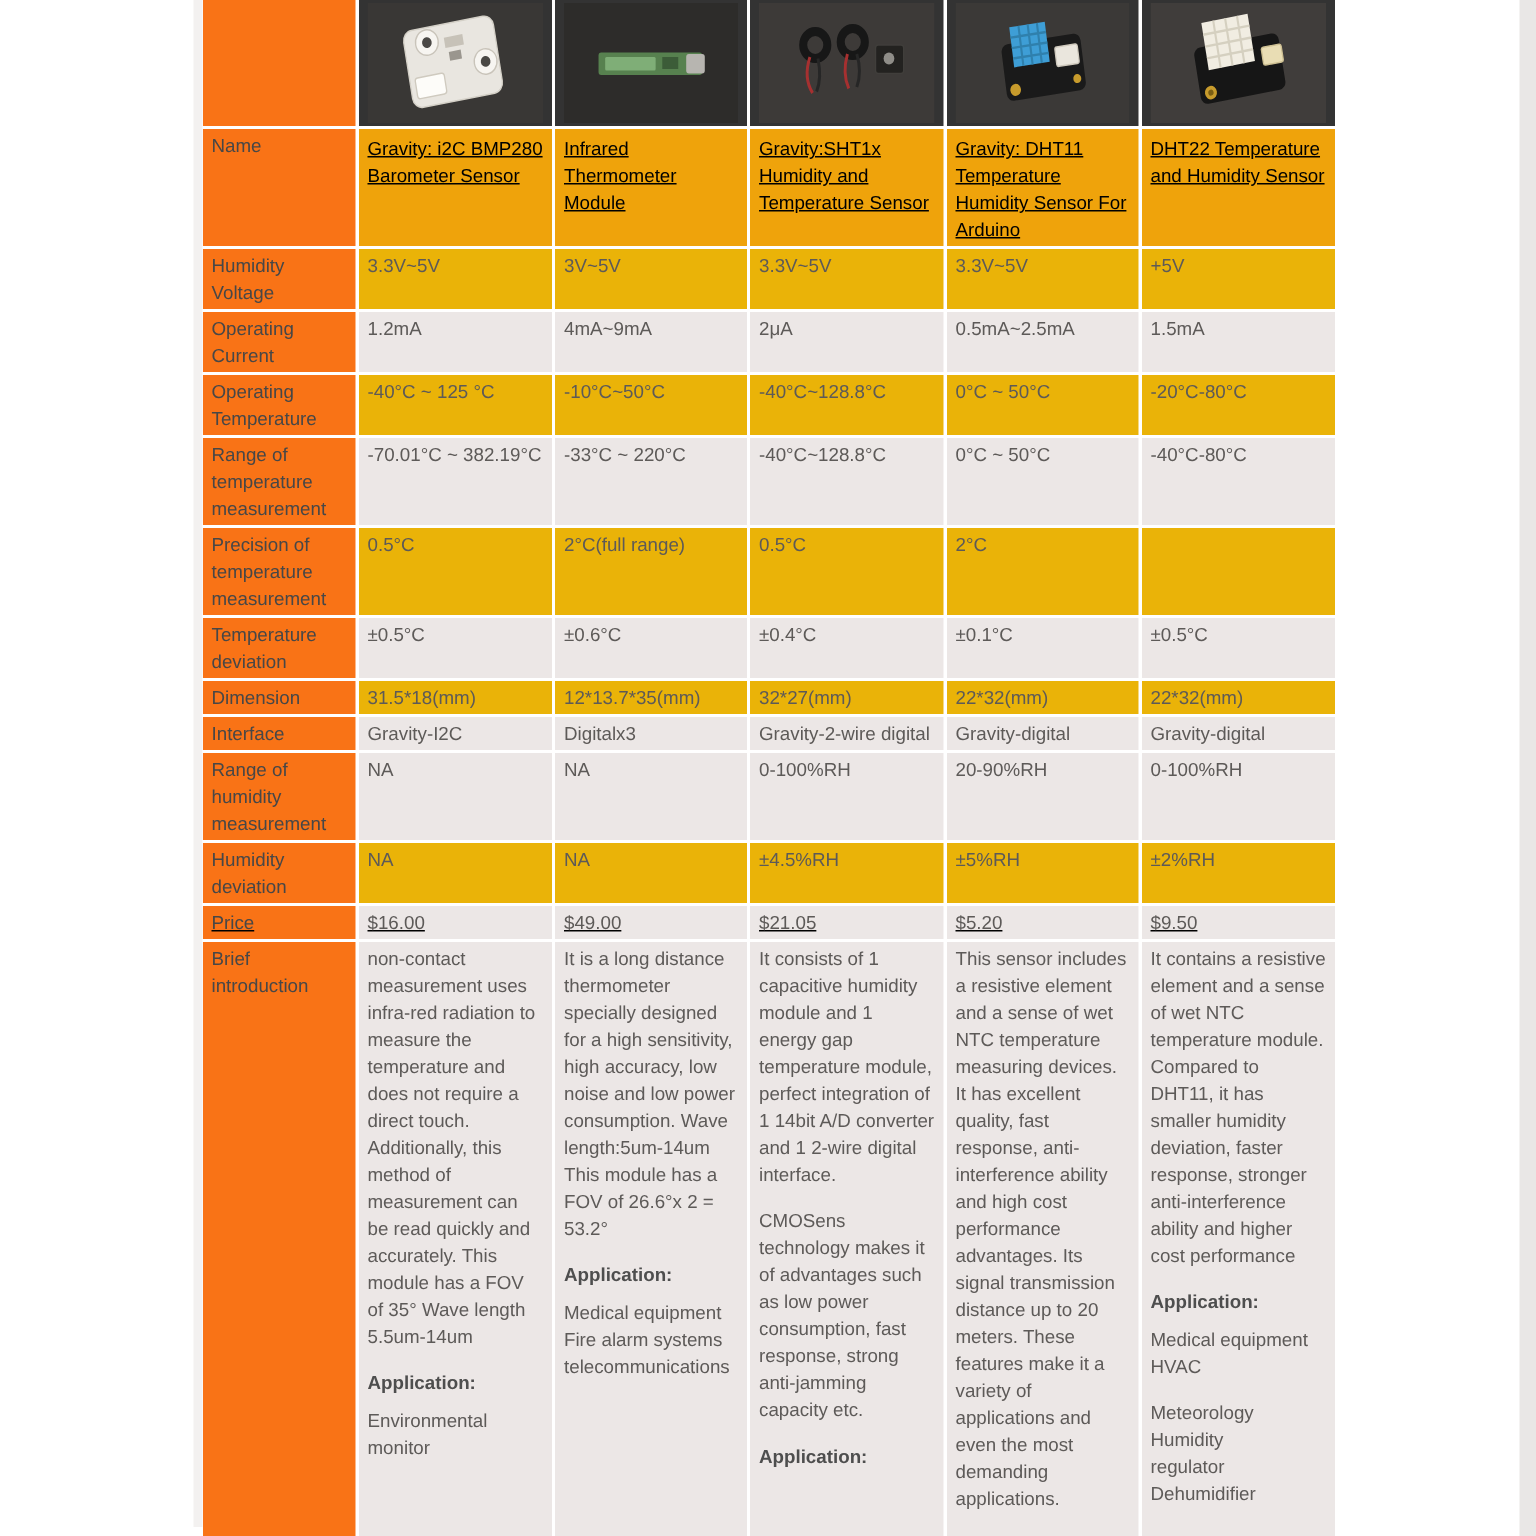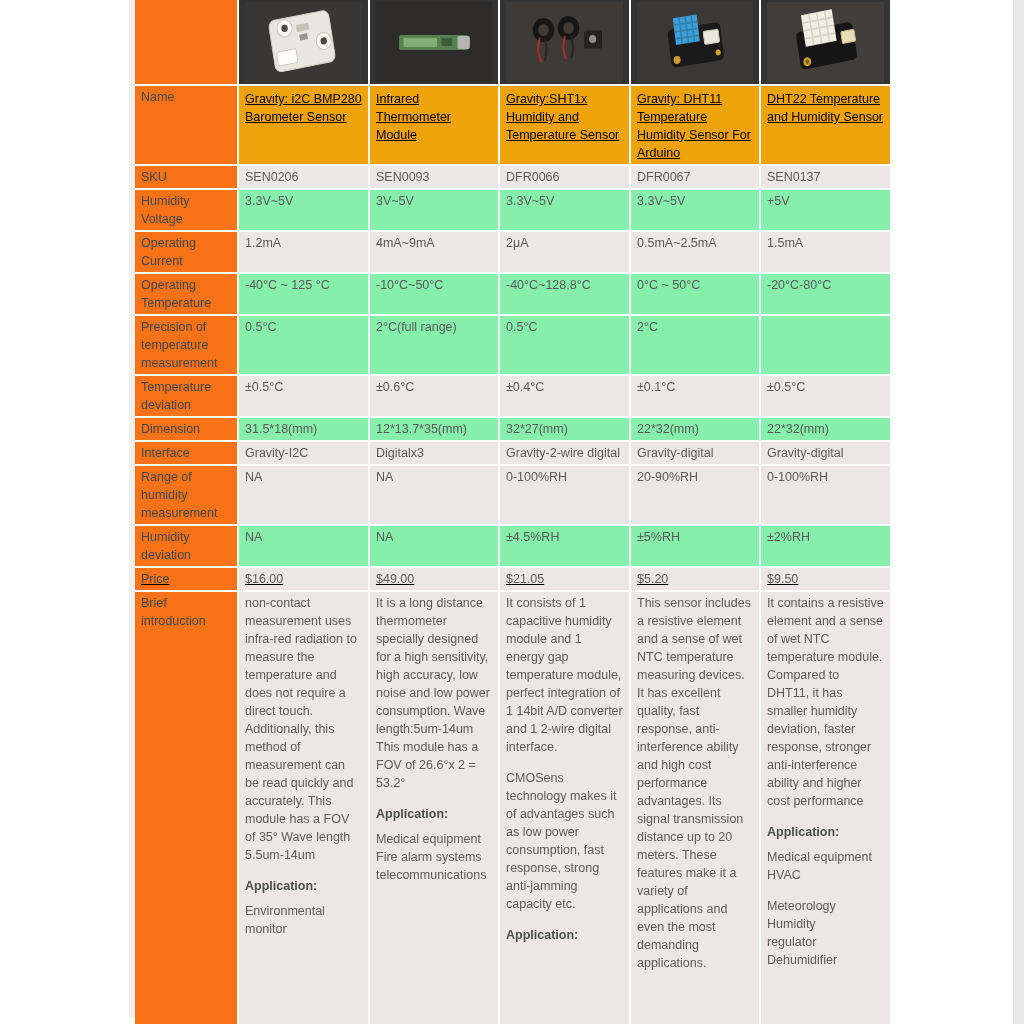--- a/index.html
+++ b/index.html
@@ -6,21 +6,21 @@
   body{font-family:"Liberation Sans","DejaVu Sans",sans-serif;}
   #page{position:relative;width:1024px;height:1024px;background:#fff;overflow:hidden;}
   #left-gutter{position:absolute;left:129px;top:0;width:6px;height:1018px;background:#f3f1f0;}
   #right-strip{position:absolute;right:0;top:0;width:11px;height:1024px;background:#e9e7e6;}
   table.cmp{position:absolute;left:135px;top:0;width:756px;border-collapse:collapse;table-layout:fixed;}
   table.cmp td,table.cmp th{box-sizing:border-box;vertical-align:top;text-align:left;
     border-right:2px solid #fff;border-bottom:2px solid #fff;
     font-size:12.5px;line-height:18px;font-weight:normal;padding:2px 6px;overflow:hidden;}
   th.label{background:#f97316;color:#474747;border-bottom-color:#f2c363;padding-top:3px;}
   td.val{background:#ece7e6;color:#5d5a58;}
-  tr.alt td.val{background:#86efac;}
+  tr.alt td.val{background:#eab308;}
   tr.name-row td{background:#efa30b;padding-top:4px;}
   td.photo-cell{padding:0;background:#333;}
   td.photo-cell svg{display:block;}
   a.pname{color:#000000;text-decoration:underline;cursor:pointer;}
   td.brief-cell{padding:8px 7px;}
   .bpara{margin:0 0 13px 0;}
   .bpara:last-child{margin-bottom:0;}
   .bhead{font-weight:bold;color:#4e4e4e;margin:2px 0 7px 0;}
 </style>
 </head>
@@ -113,28 +113,20 @@
       </tr>
 
       <tr class="name-row" style="height:64px">
         <th class="label">Name</th>
         <td><a class="pname">Gravity: i2C BMP280 Barometer Sensor</a></td>
         <td><a class="pname">Infrared Thermometer Module</a></td>
         <td><a class="pname">Gravity:SHT1x Humidity and Temperature Sensor</a></td>
         <td><a class="pname">Gravity: DHT11 Temperature Humidity Sensor For Arduino</a></td>
         <td><a class="pname">DHT22 Temperature and Humidity Sensor</a></td>
       </tr>
-    <tr class="spec" style="height: 19px;">
-          <th class="label">SKU</th>
-          <td class="val">SEN0206</td>
-          <td class="val">SEN0093</td>
-          <td class="val">DFR0066</td>
-          <td class="val">DFR0067</td>
-          <td class="val">SEN0137</td>
-        </tr>
         <tr class="spec alt" style="height: 19px;">
           <th class="label">Humidity Voltage</th>
           <td class="val">3.3V~5V</td>
           <td class="val">3V~5V</td>
           <td class="val">3.3V~5V</td>
           <td class="val">3.3V~5V</td>
           <td class="val">+5V</td>
         </tr>
         <tr class="spec" style="height: 19px;">
           <th class="label">Operating Current</th>
@@ -145,20 +137,28 @@
           <td class="val">1.5mA</td>
         </tr>
         <tr class="spec alt" style="height: 36px;">
           <th class="label">Operating Temperature</th>
           <td class="val">-40°C ~ 125 °C</td>
           <td class="val">-10°C~50°C</td>
           <td class="val">-40°C~128.8°C</td>
           <td class="val">0°C ~ 50°C</td>
           <td class="val">-20°C-80°C</td>
         </tr>
+        <tr class="spec" style="height: 54px;">
+          <th class="label">Range of temperature measurement</th>
+          <td class="val">-70.01°C ~ 382.19°C</td>
+          <td class="val">-33°C ~ 220°C</td>
+          <td class="val">-40°C~128.8°C</td>
+          <td class="val">0°C ~ 50°C</td>
+          <td class="val">-40°C-80°C</td>
+        </tr>
         <tr class="spec alt" style="height: 54px;">
           <th class="label">Precision of temperature measurement</th>
           <td class="val">0.5°C</td>
           <td class="val">2°C(full range)</td>
           <td class="val">0.5°C</td>
           <td class="val">2°C</td>
           <td class="val"></td>
         </tr>
         <tr class="spec" style="height: 36px;">
           <th class="label">Temperature deviation</th>

